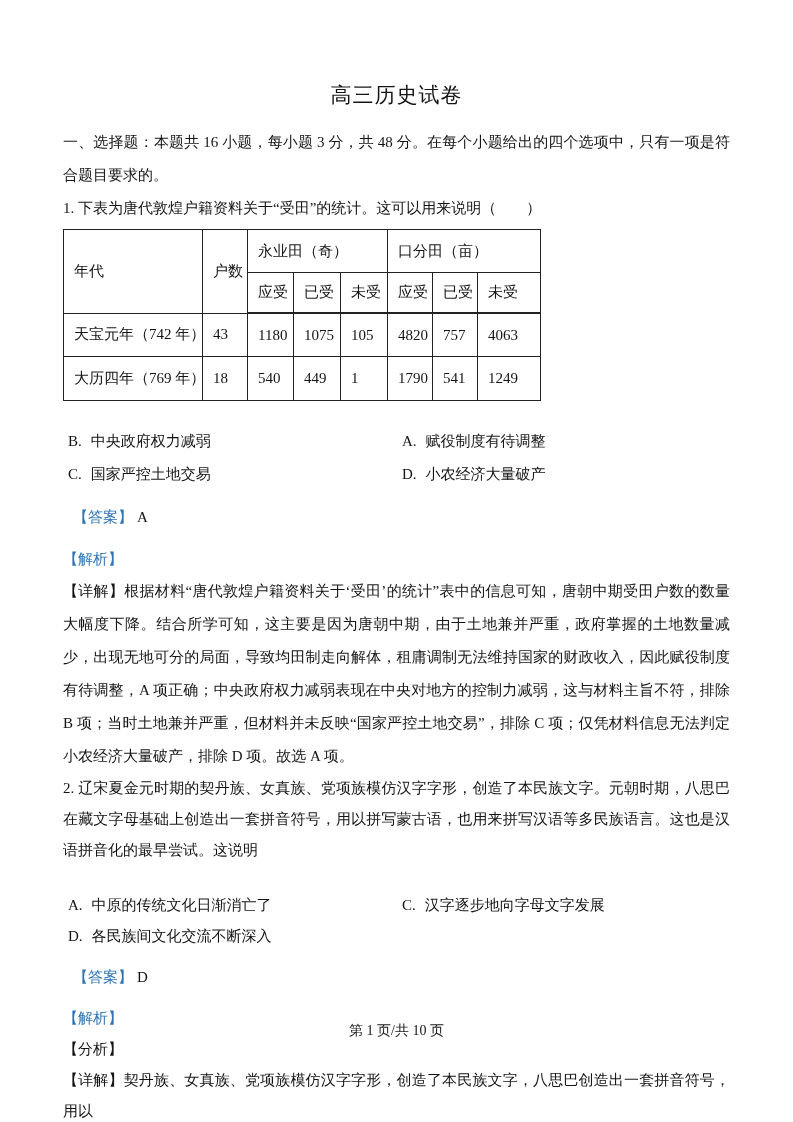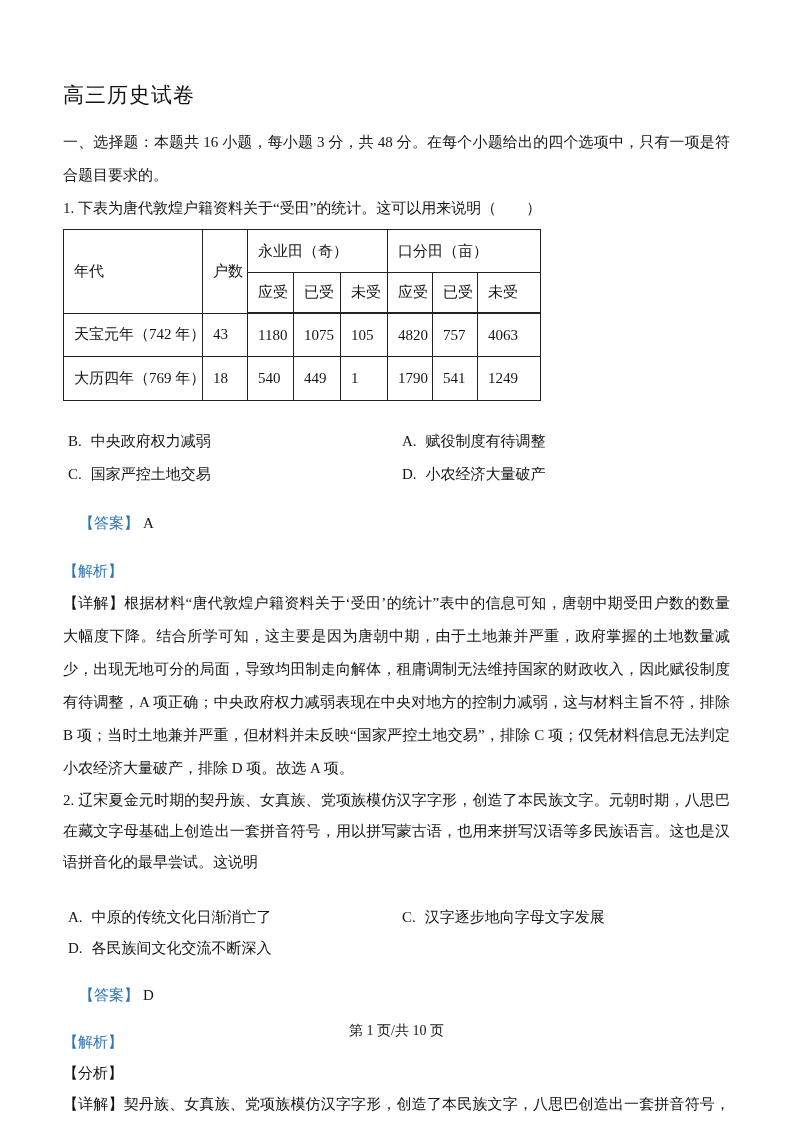--- a/index.html
+++ b/index.html
@@ -12,21 +12,21 @@
     box-sizing: border-box;
     padding: 80px 63px 0 63px;
     font-family: "Liberation Serif", "DejaVu Serif", serif;
     font-size: 15px;
     color: var(--text-black, #111111);
     overflow: hidden;
   }
   .title {
     font-size: 21px;
     font-weight: 400;
-    text-align: left;
+    text-align: center;
     margin: 0 0 16px 0;
     line-height: 30px;
     letter-spacing: 1px;
   }
   .para {
     margin: 0;
     line-height: 33px;
     text-align: justify;
   }
   .qtable {
@@ -48,21 +48,21 @@
   .qtable tr.drow1 td { height: 42px; }
   .qtable tr.drow2 td { height: 43px; }
   .options {
     display: grid;
     grid-template-columns: 334px 1fr;
     margin-top: 24px;
   }
   .options.tight .option { line-height: 31px; }
   .option { line-height: 33px; padding-left: 5px; white-space: nowrap; }
   .olabel { margin-right: 9px; }
-  .ansline { margin: 16px; line-height: 32px; }
+  .ansline { margin: 10px; line-height: 32px; }
   .ansline .ansval { margin-left: 4px; }
   .marker { margin: 0; line-height: 32px; }
   .q2 .ansline, .q2 .marker { line-height: 31px; }
   .q2 .para.stem2 { line-height: 31px; }
   .q2 .para.detail2 { line-height: 31px; }
   .blue { color: var(--marker-blue, #2e74b5); }
   .footer {
     position: absolute;
     left: 0;
     top: 1022px;

